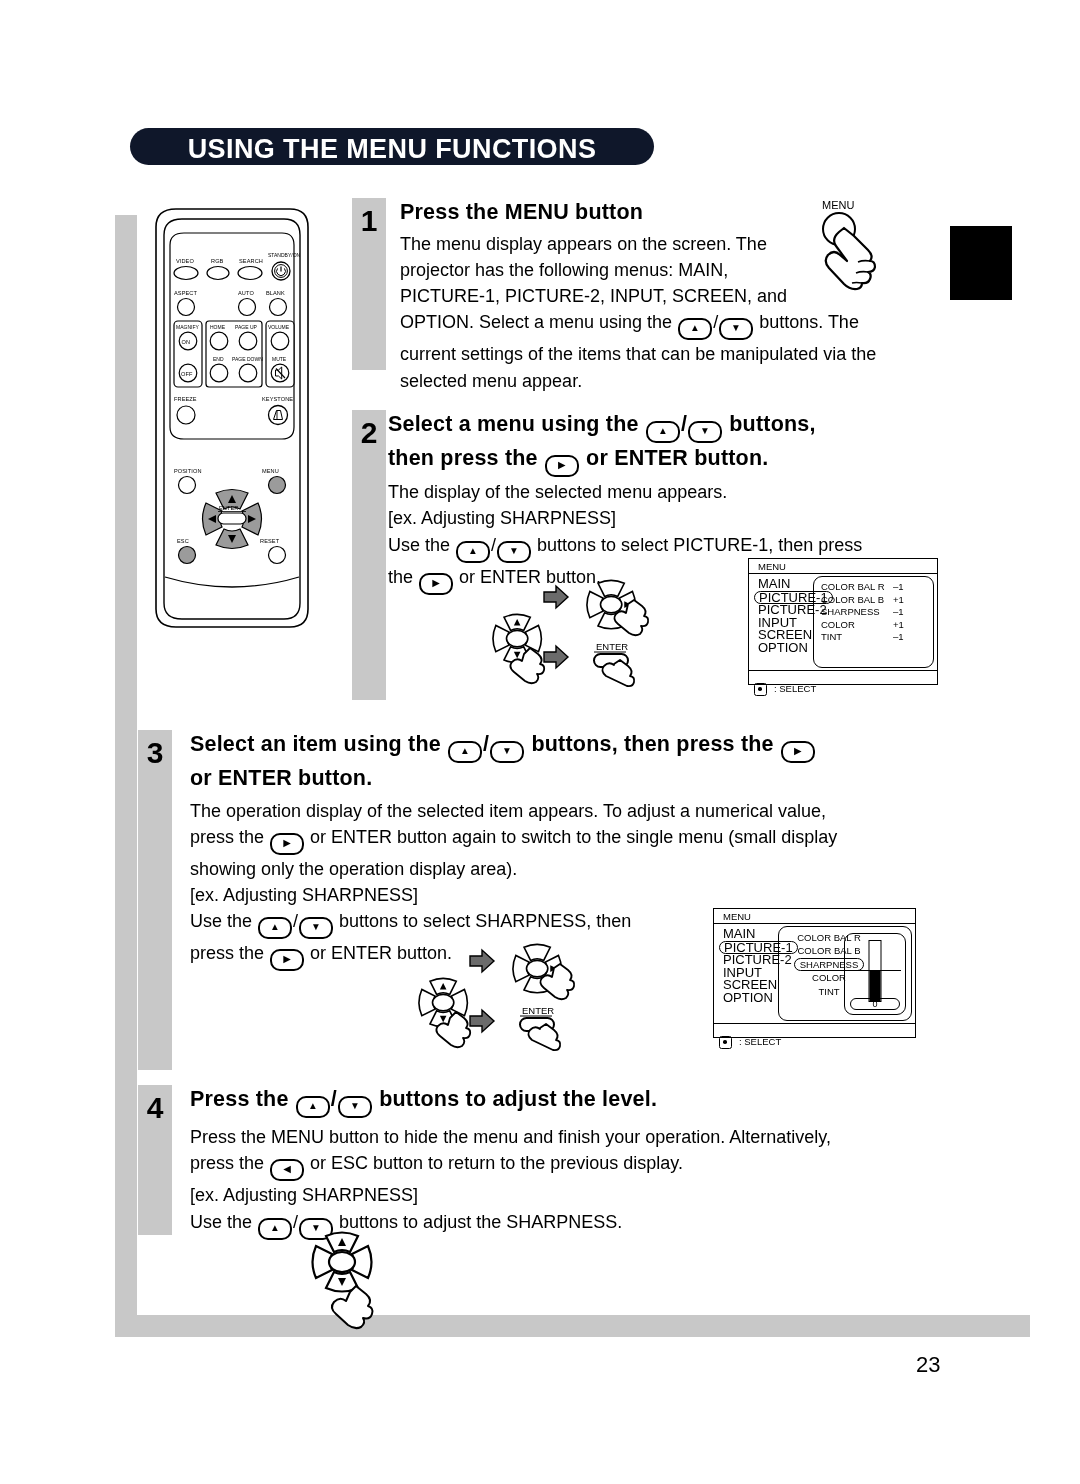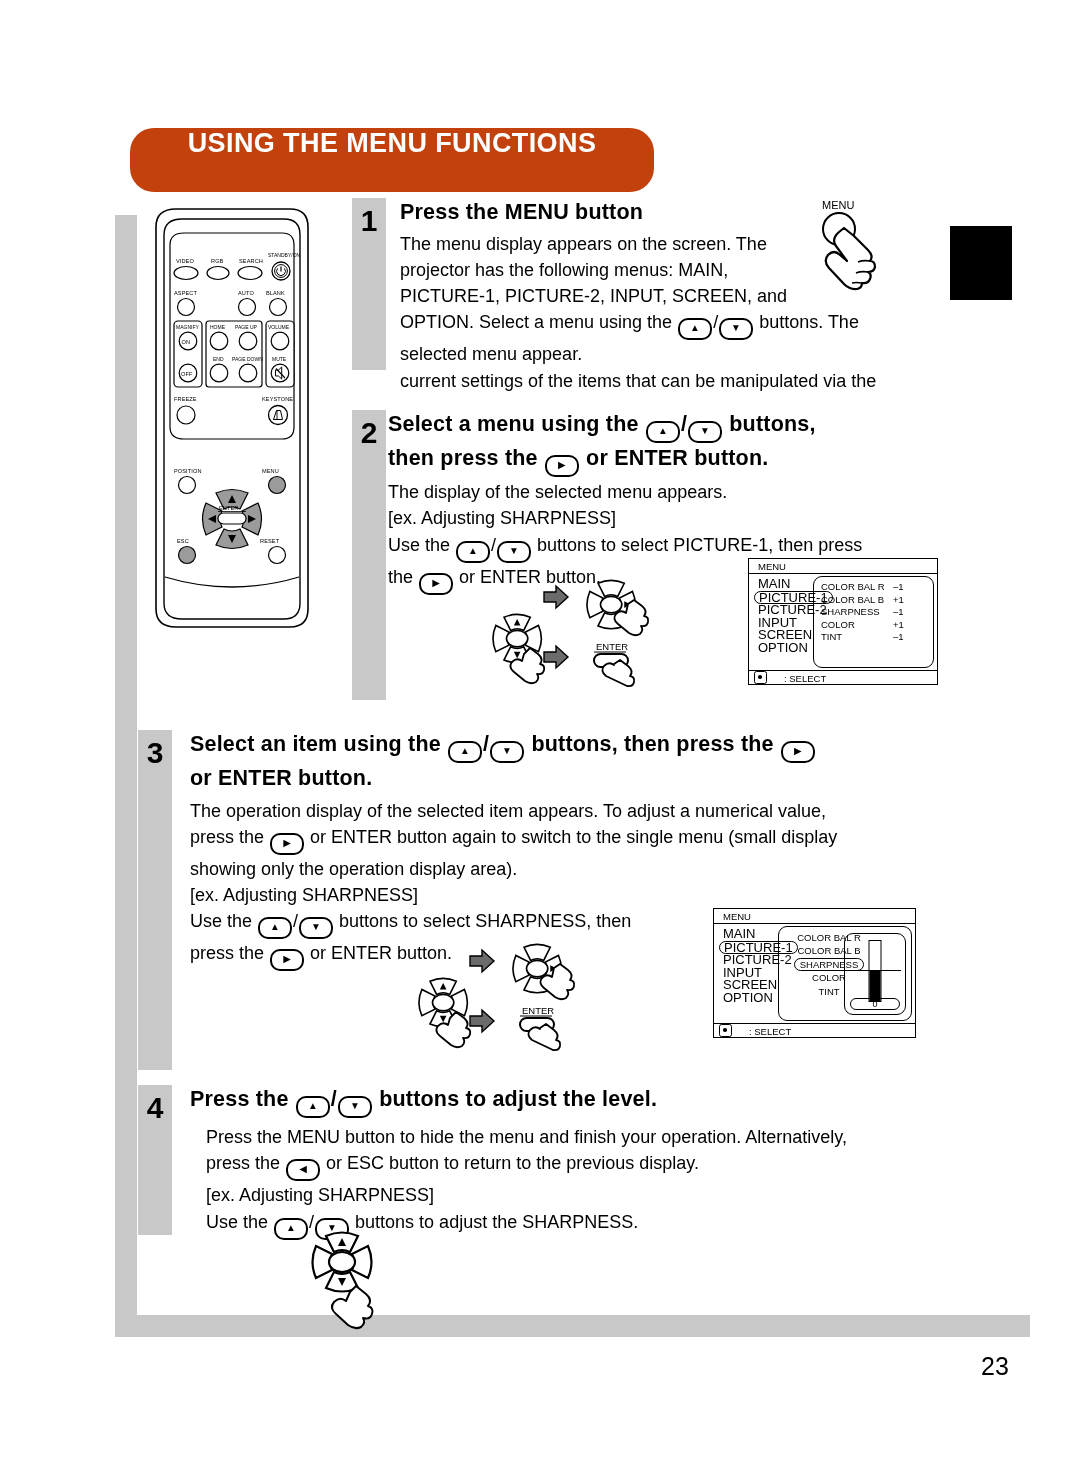--- a/index.html
+++ b/index.html
@@ -10,23 +10,23 @@
     -webkit-font-smoothing:antialiased;
   }
   .page{position:absolute;inset:0;}
 
   
   .frame-left{position:absolute;left:115px;top:215px;width:22px;height:1122px;background:#c8c8c8;}
   .frame-bottom{position:absolute;left:115px;top:1315px;width:915px;height:22px;background:#c8c8c8;}
 
   
   .banner{
-    position:absolute;left:130px;top:128px;width:524px;height:64px;
-    background:#c2410c;border-radius:24px;
-    display:flex;align-items:flex-start;justify-content:center;
+    position:absolute;left:130px;top:128px;width:524px;height:37px;
+    background:#0f172a;border-radius:24px;
+    display:flex;align-items:flex-end;justify-content:center;
   }
   .banner-text{
     color:#fff;font-weight:bold;font-size:27px;letter-spacing:.4px;
     font-family:"Liberation Sans","DejaVu Sans",sans-serif;
   }
 
   
   .step{position:absolute;}
   .step-num{
     position:absolute;left:0;top:0;width:34px;
@@ -58,21 +58,21 @@
 
   
   .osd{position:absolute;background:#fff;border:1.4px solid #000;box-sizing:border-box;}
   .osd-title{
     border-bottom:1.4px solid #000;height:15px;
     font-size:9.5px;line-height:15px;padding-left:9px;box-sizing:border-box;
   }
   .osd-foot{
     border-top:1.4px solid #000;height:26px;
     font-size:9.5px;line-height:15px;padding-left:5px;box-sizing:border-box;
-    display:flex;align-items:flex-start;gap:17px;
+    display:flex;align-items:flex-end;gap:7px;
   }
   .osd-body{position:relative;display:flex;}
   .osd-left{width:64px;padding:4px 0 0 9px;box-sizing:border-box;}
   .osd-left div{font-size:13px;line-height:12.6px;white-space:nowrap;position:relative;}
   .sel{
     border:1.2px solid #000;border-radius:9px;display:inline-block;
     padding:0 4px;margin-left:-4px;line-height:11px;
   }
   .osd-panel{
     border:1.4px solid #000;border-radius:9px;flex:1;margin:2px 3px 2px 0;
@@ -108,21 +108,21 @@
   .slider-val{
     position:absolute;left:5px;right:5px;bottom:4px;height:12px;
     border:1.2px solid #000;border-radius:7px;box-sizing:border-box;
     font-size:9px;line-height:10px;text-align:center;
   }
 
   
   .edge-tab{position:absolute;left:950px;top:226px;width:62px;height:74px;background:#000;}
 
   
-  .pageno{position:absolute;left:981px;top:1352px;font-size:25px;}
+  .pageno{position:absolute;left:916px;top:1352px;font-size:22px;}
 
   
   .fig{position:absolute;}
 </style>
 </head>
 <body>
 
 <div class="page">
 
   <div class="frame-left"></div>
@@ -226,22 +226,22 @@
   <div class="step" style="left:352px;top:198px;width:570px;">
     <div class="step-num" style="height:172px;">1</div>
     <div class="step-body" style="left:48px;top:0;width:520px;">
       <div class="head">Press the MENU button</div>
       <div class="para" style="margin-top:4px;">
         <p>The menu display appears on the screen. The</p>
         <p>projector has the following menus: MAIN,</p>
         <p>PICTURE-1, PICTURE-2, INPUT, SCREEN, and</p>
         <p>OPTION. Select a menu using the
           <span class="key"><i>▲</i></span>/<span class="key"><i>▼</i></span> buttons. The</p>
+        <p>current settings of the items that can be manipulated via the</p>
         <p>selected menu appear.</p>
-        <p>current settings of the items that can be manipulated via the</p>
       </div>
     </div>
   </div>
 
   <div class="fig" style="left:812px;top:198px;">
     <svg width="110" height="110" viewBox="0 0 110 110">
       <text x="10" y="11" style="font-size:11px;font-family:'Liberation Sans',sans-serif;">MENU</text>
       <circle cx="27" cy="31" r="16" fill="#fff" stroke="#000" stroke-width="2"></circle>
       <path d="M27 34 L32 30 L42 38 L56 52 Q62 58 58 63 Q63 63 63 69 Q62 74 56 74
                Q60 76 58 81 Q56 86 50 85 Q50 90 45 91 Q38 92 32 86 L17 70
@@ -442,21 +442,21 @@
       <span class="dpad-mini"></span>
       <span>: SELECT</span>
     </div>
   </div>
 
   <div class="step" style="left:138px;top:1085px;width:812px;">
     <div class="step-num" style="height:150px;">4</div>
     <div class="step-body" style="left:52px;top:0;width:760px;">
       <div class="head">Press the
         <span class="key"><i>▲</i></span>/<span class="key"><i>▼</i></span> buttons to adjust the level.</div>
-      <div class="para" style="margin-top:5px;margin-left:16px;">
+      <div class="para" style="margin-top:5px;">
         <p>Press the MENU button to hide the menu and finish your operation. Alternatively,</p>
         <p>press the
           <span class="key"><i>◀</i></span> or ESC button to return to the previous display.</p>
         <p>[ex. Adjusting SHARPNESS]</p>
         <p>Use the
           <span class="key"><i>▲</i></span>/<span class="key"><i>▼</i></span> buttons to adjust the SHARPNESS.</p>
       </div>
     </div>
   </div>
 

